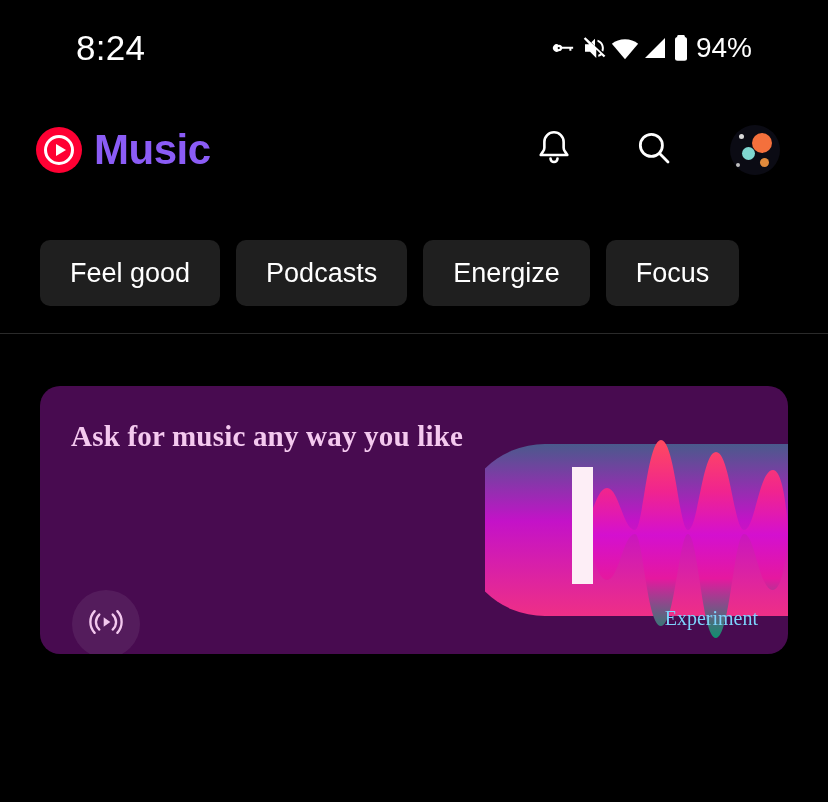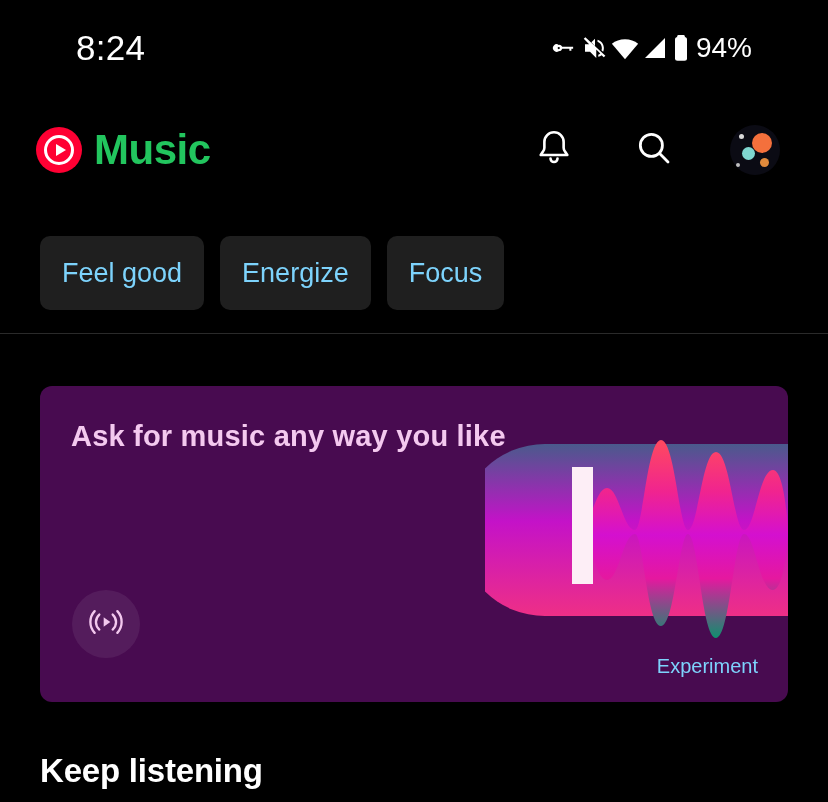--- a/index.html
+++ b/index.html
@@ -40,21 +40,21 @@
     border:3px solid #fff;
     display:flex; align-items:center; justify-content:center;
   }
   .brand-logo .tri {
     width:0; height:0; margin-left:3px;
     border-left:10px solid #fff;
     border-top:6px solid transparent;
     border-bottom:6px solid transparent;
   }
   .brand-name {
-    color:#22c55e; font-size:42px; font-weight:700; letter-spacing:-.5px;
+    color:#8b5cf6; font-size:42px; font-weight:700; letter-spacing:-.5px;
   }
   .appbar-actions { display:flex; align-items:center; gap:52px; }
   .icon-btn { width:48px; height:48px; display:flex; align-items:center; justify-content:center; }
   .avatar {
     width:50px; height:50px; border-radius:50%;
     background:#0b0b14;
     position:relative; overflow:hidden;
   }
   .avatar .p1 { position:absolute; width:20px; height:20px; border-radius:50%; background:#f4703c; top:8px; left:22px; }
   .avatar .p2 { position:absolute; width:13px; height:13px; border-radius:50%; background:#7fd6cf; top:22px; left:12px; }
@@ -64,40 +64,41 @@
 
   
   .chips-row {
     position:absolute; top:235px; left:0; right:0; height:76px;
     display:flex; align-items:center; gap:16px;
     padding-left:40px;
     white-space:nowrap;
   }
   .chip {
     flex:0 0 auto;
-    height:74px;
+    height:66px;
     background:#1f1f1f;
     border-radius:10px;
-    color:#7dd3fc;
+    color:#ffffff;
     font-size:27px;
     display:flex; align-items:center;
-    padding:0 22px;
+    padding:0 30px;
   }
   .divider {
     position:absolute; top:333px; left:0; right:0; height:1px;
     background:#2a2a2a;
   }
 
   
   .hero {
     position:absolute; top:386px; left:40px;
-    width:748px; height:316px;
+    width:748px; height:268px;
     background:#480b50;
-    border-radius:12px;
+    border-radius:20px;
     overflow:hidden;
+    font-family:Liberation Serif, serif;
   }
   .hero-title {
     position:absolute; top:34px; left:31px;
     color:#f4c9ef; font-size:29px; font-weight:600; letter-spacing:.2px;
   }
   .hero-wave {
     position:absolute; top:44px; left:445px;
     width:303px; height:230px;
   }
   .hero-cursor {
@@ -193,20 +194,21 @@
         <span class="p2"></span>
           <span class="p3"></span>
           <span class="p4"></span>
           <span class="p5"></span>
       </span>
     </div>
   </div>
 
   <div class="chips-row">
     <div class="chip">Feel good</div>
+    <div class="chip">Podcasts</div>
     <div class="chip">Energize</div>
     <div class="chip">Focus</div>
   </div>
   <div class="divider"></div>
 
   <div class="hero">
     <div class="hero-title">Ask for music any way you like</div>
 
     <svg class="hero-wave" viewBox="0 0 303 230" preserveAspectRatio="none">
       <defs>
@@ -260,15 +262,14 @@
           <path d="M16 7.5a6 6 0 0 1 0 9"></path>
           <path d="M18.8 5.5a9.5 9.5 0 0 1 0 13"></path>
           <path d="M10.6 9.2 14.6 12l-4 2.8z" fill="#f3c8ee" stroke="none"></path>
         </svg>
       </span>
     </div>
 
     <div class="hero-exp">Experiment</div>
   </div>
 
-  <div class="section-title">Keep listening</div>
 
 </div>
 
 </body></html>

